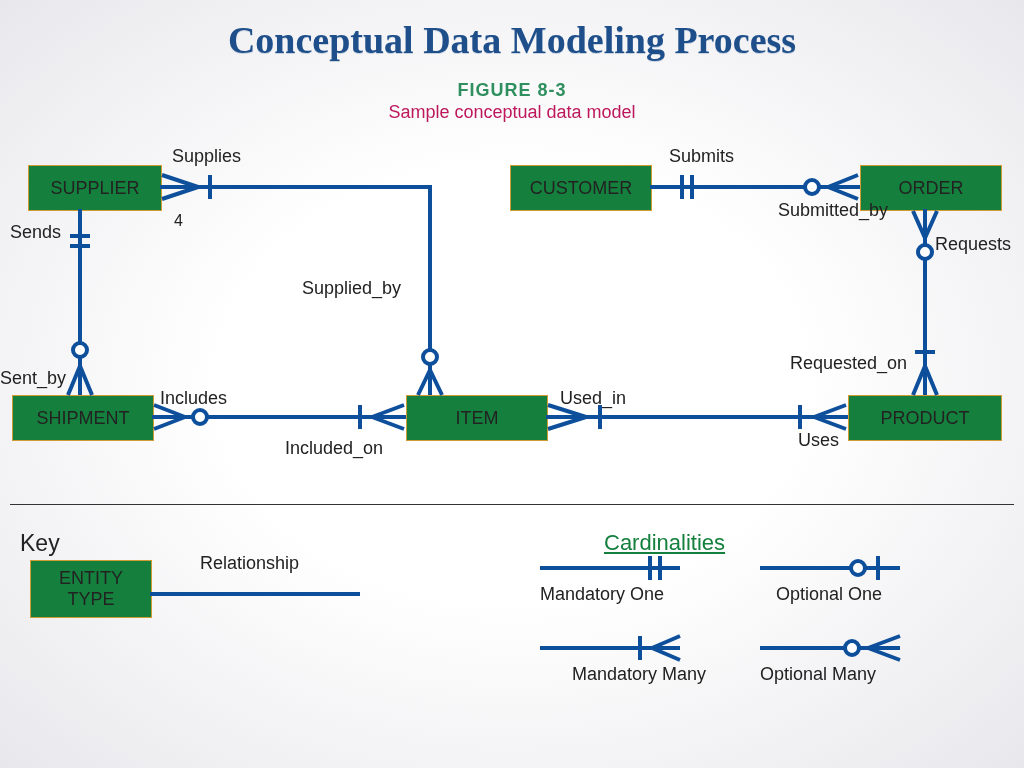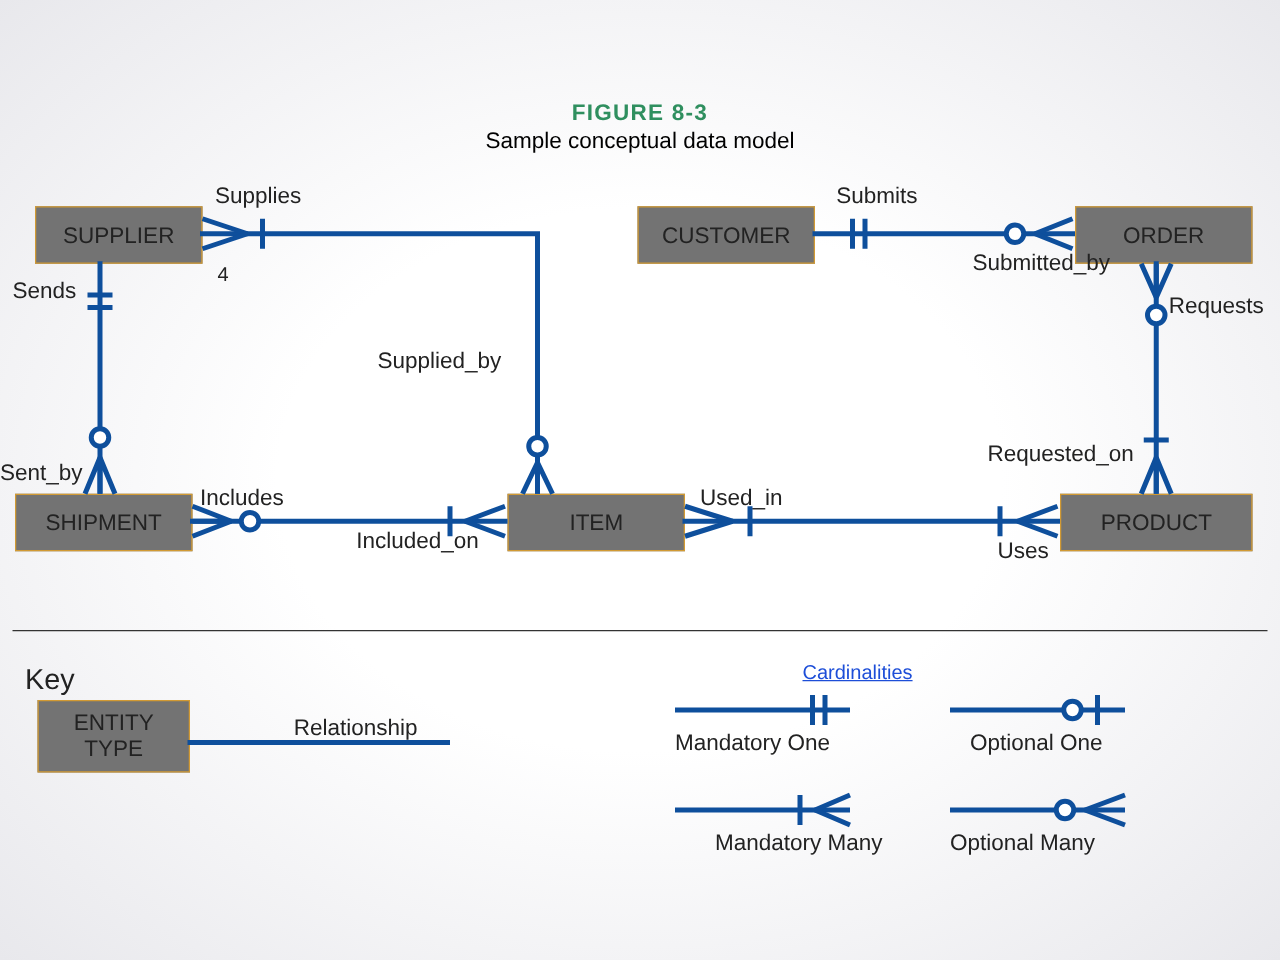--- a/index.html
+++ b/index.html
@@ -36,26 +36,26 @@
     font-size: 18px;
     color: #2f8f5f;
     letter-spacing: 1px;
   }
   .figcaption {
     position: absolute;
     top: 102px;
     left: 0; right: 0;
     text-align: center;
     font-size: 18px;
-    color: #000000;
+    color: #be185d;
   }
   .entity {
     position: absolute;
     border: 1.5px solid #d29a33;
-    background: #737373;
+    background: #15803d;
     font-size: 18px;
     color: #222;
     display: flex;
     align-items: center;
     justify-content: center;
     text-align: center;
     line-height: 1.15;
   }
   .lbl {
     position: absolute;
@@ -72,35 +72,36 @@
   }
   .keyhead {
     position: absolute;
     left: 20px;
     top: 530px;
     font-size: 23px;
     color: #222;
   }
   .cardhead {
     position: absolute;
-    left: 642px;
+    left: 604px;
     top: 530px;
-    font-size: 16px;
-    color: #1d4ed8;
+    font-size: 22px;
+    color: #15803d;
     text-decoration: underline;
   }
   svg { position: absolute; top: 0; left: 0; }
   svg .line { stroke: #0e4f9c; stroke-width: 4; fill: none; }
   svg .notfill { fill: #fff; }
 </style>
 </head>
 <body>
 
 <div class="stage">
 
+  <div class="title">Conceptual Data Modeling Process</div>
   <div class="figlabel">FIGURE 8-3</div>
   <div class="figcaption">Sample conceptual data model</div>
 
   <div class="entity" style="left:28px; top:165px; width:132px; height:44px;">SUPPLIER</div>
 
   <div class="entity" style="left:510px; top:165px; width:140px; height:44px;">CUSTOMER</div>
 
   <div class="entity" style="left:860px; top:165px; width:140px; height:44px;">ORDER</div>
 
   <div class="entity" style="left:12px; top:395px; width:140px; height:44px;">SHIPMENT</div>
@@ -108,21 +109,21 @@
   <div class="entity" style="left:406px; top:395px; width:140px; height:44px;">ITEM</div>
 
   <div class="entity" style="left:848px; top:395px; width:152px; height:44px;">PRODUCT</div>
 
   <div class="lbl" style="left:172px; top:146px;">Supplies</div>
   <div class="lbl small" style="left:174px; top:212px;">4</div>
   <div class="lbl" style="left:10px; top:222px;">Sends</div>
   <div class="lbl" style="left:0px; top:368px;">Sent_by</div>
   <div class="lbl" style="left:302px; top:278px;">Supplied_by</div>
   <div class="lbl" style="left:160px; top:388px;">Includes</div>
-  <div class="lbl" style="left:285px; top:422px;">Included_on</div>
+  <div class="lbl" style="left:285px; top:438px;">Included_on</div>
   <div class="lbl" style="left:669px; top:146px;">Submits</div>
   <div class="lbl" style="left:730px; top:200px;margin-left:48px;">Submitted_by</div>
   <div class="lbl" style="left:935px; top:234px;">Requests</div>
   <div class="lbl" style="left:790px; top:353px;">Requested_on</div>
   <div class="lbl" style="left:560px; top:388px;">Used_in</div>
   <div class="lbl" style="left:798px; top:430px;">Uses</div>
 
   <svg width="1024" height="768">
 
     <g>
@@ -179,21 +180,21 @@
     </g>
   </svg>
 
   <div class="divider"></div>
 
   <div class="keyhead">Key</div>
 
   <div class="entity" style="left:30px; top:560px; width:120px; height:56px; white-space:pre;">ENTITY
 TYPE</div>
 
-  <div class="lbl" style="left:200px; top:572px;margin-left:35px;">Relationship</div>
+  <div class="lbl" style="left:200px; top:553px;">Relationship</div>
 
   <svg width="1024" height="768">
 
     <path class="line" d="M150 594 L360 594"></path>
 
     <g>
       <path class="line" d="M540 568 L680 568"></path>
       <path class="line" d="M650 556 L650 580 M660 556 L660 580"></path>
     </g>
 

